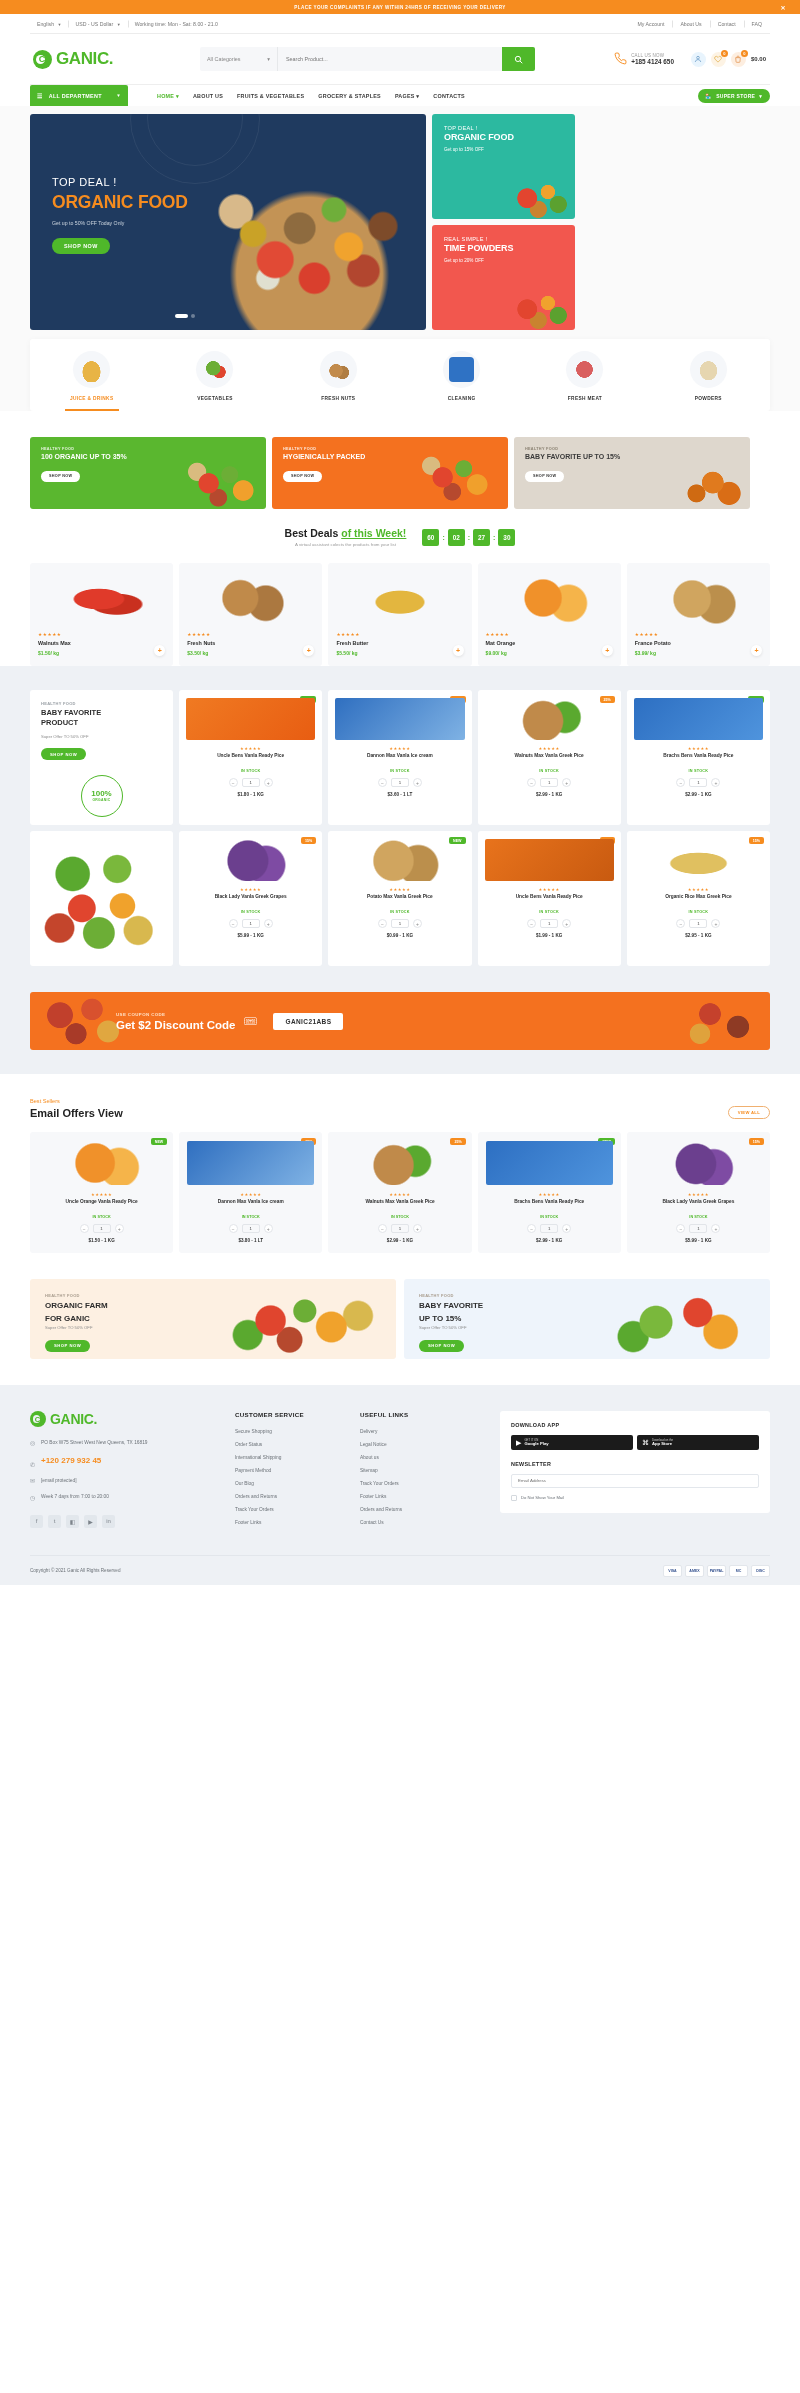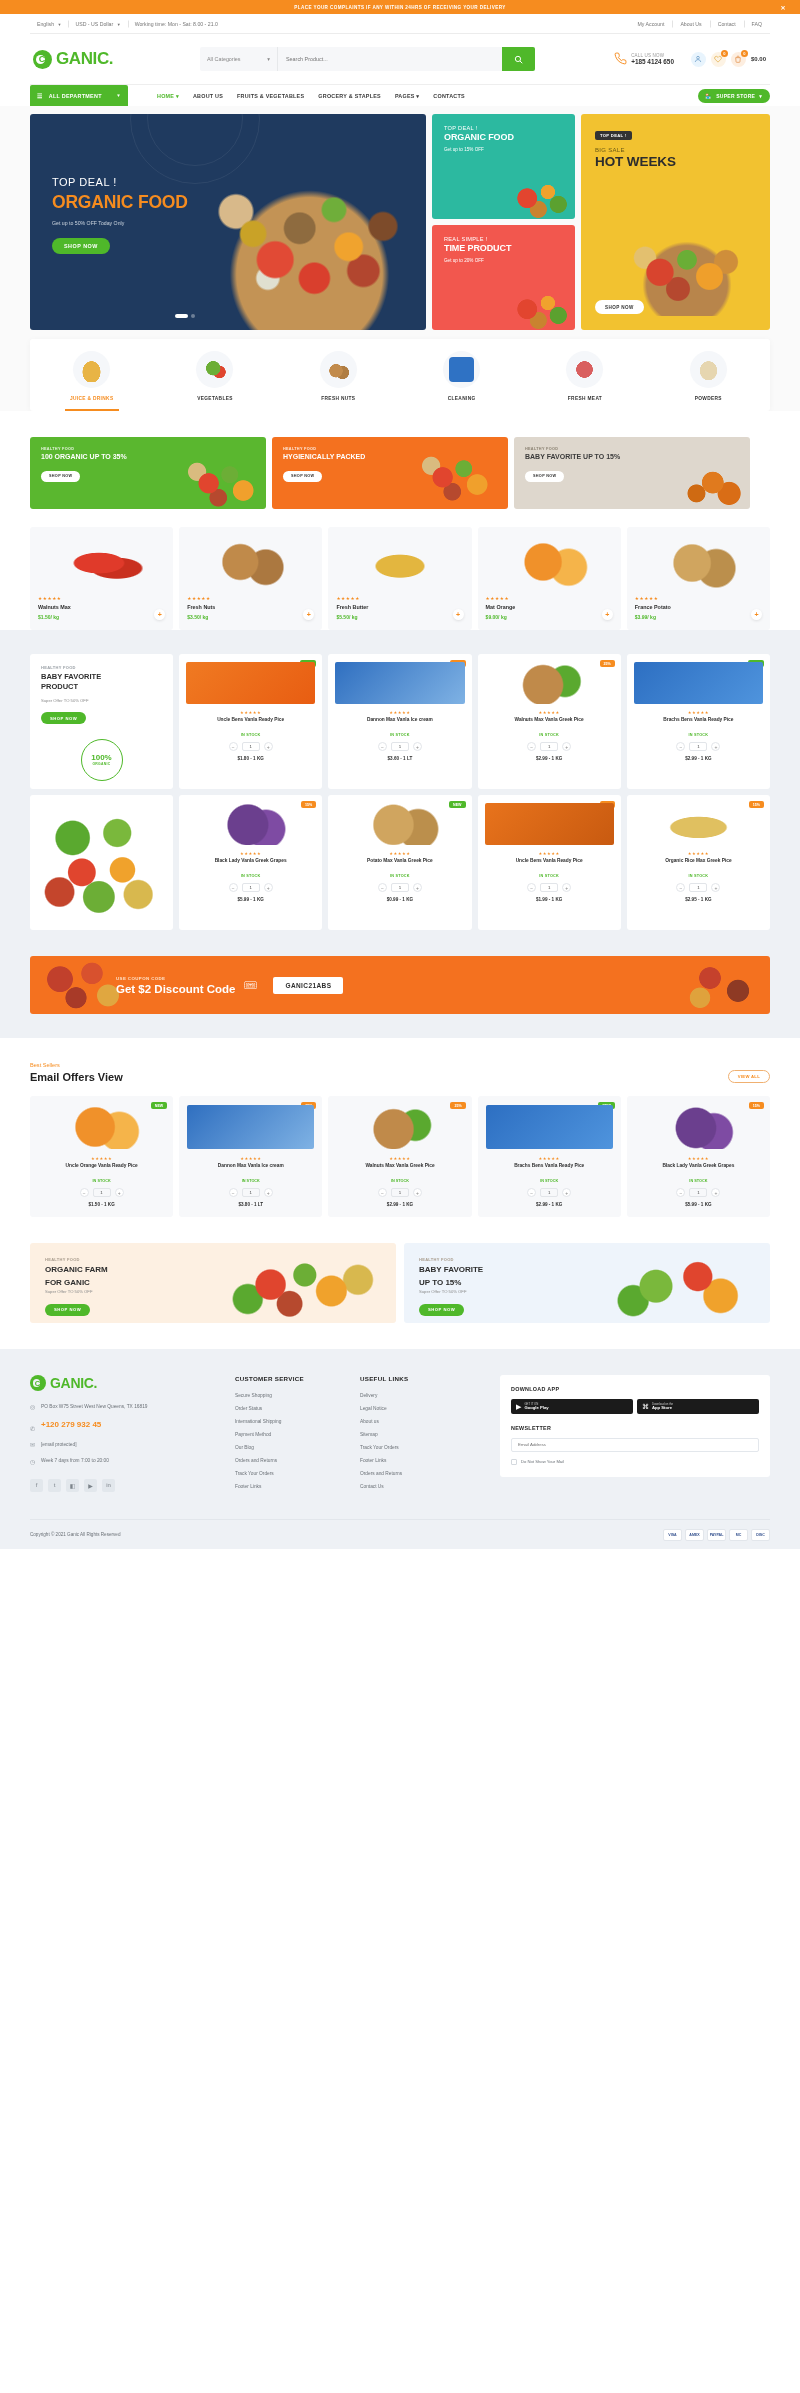--- a/index.html
+++ b/index.html
@@ -641,30 +641,23 @@
           <div class="sideCol">
             <div class="sbanner sb-teal">
               <div class="sb-art"></div>
               <div class="sb-sub">TOP DEAL !</div>
               <div class="sb-title">ORGANIC FOOD</div>
               <div class="sb-desc">Get up to 15% OFF</div>
             </div>
             <div class="sbanner sb-red">
               <div class="sb-art"></div>
               <div class="sb-sub">REAL SIMPLE !</div>
-              <div class="sb-title">TIME PRODUCT</div>
+              <div class="sb-title">TIME POWDERS</div>
               <div class="sb-desc">Get up to 20% OFF</div>
             </div>
-          </div>
-          <div class="sbanner sb-yellow">
-            <div class="sb-tag">TOP DEAL !</div>
-            <div class="sb-sub">BIG SALE</div>
-            <div class="sb-title">HOT WEEKS</div>
-            <div class="sb-art"></div>
-            <div class="btn-white" style="position:absolute;left:14px;bottom:16px;">SHOP NOW</div>
           </div>
         </div>
       </div>
 
       <div class="catstrip">
         <div class="catitem active">
           <div class="cball">
               <i style="background:radial-gradient(ellipse at 50% 60%, #e8b445 0 50%, transparent 52%)"></i>
             </div>
           <div class="clabel">JUICE &amp; DRINKS</div>
@@ -722,20 +715,38 @@
           <div class="part"></div>
           <div class="ptag">HEALTHY FOOD</div>
           <div class="ptitle">BABY FAVORITE UP TO 15%</div>
           <div class="btn-sm">SHOP NOW</div>
         </div>
       </div>
     </div>
   </div>
 
   <div class="container">
+    <div class="dealhead">
+      <div class="dealtitle">
+        <h2>
+          <span>Best Deals</span>
+          <em>of this Week!</em>
+        </h2>
+        <p>A virtual assistant colects the products from your list</p>
+      </div>
+      <div class="countdown">
+        <div class="cdbox">60</div>
+        <span class="cdsep">:</span>
+        <div class="cdbox">02</div>
+        <span class="cdsep">:</span>
+        <div class="cdbox">27</div>
+        <span class="cdsep">:</span>
+        <div class="cdbox">30</div>
+      </div>
+    </div>
 
     <div class="dealgrid">
       <div class="pcard">
         <div class="pimg" style="background:radial-gradient(ellipse at 48% 52%, #e03a2a 0 26%, transparent 28%),radial-gradient(ellipse at 62% 62%, #c9301f 0 22%, transparent 24%)"></div>
         <div class="stars">★★★★★</div>
         <div class="pname">Walnuts Max</div>
         <div class="pprice">$1.50/ kg</div>
         <div class="plus">+</div>
       </div>
       <div class="pcard">

